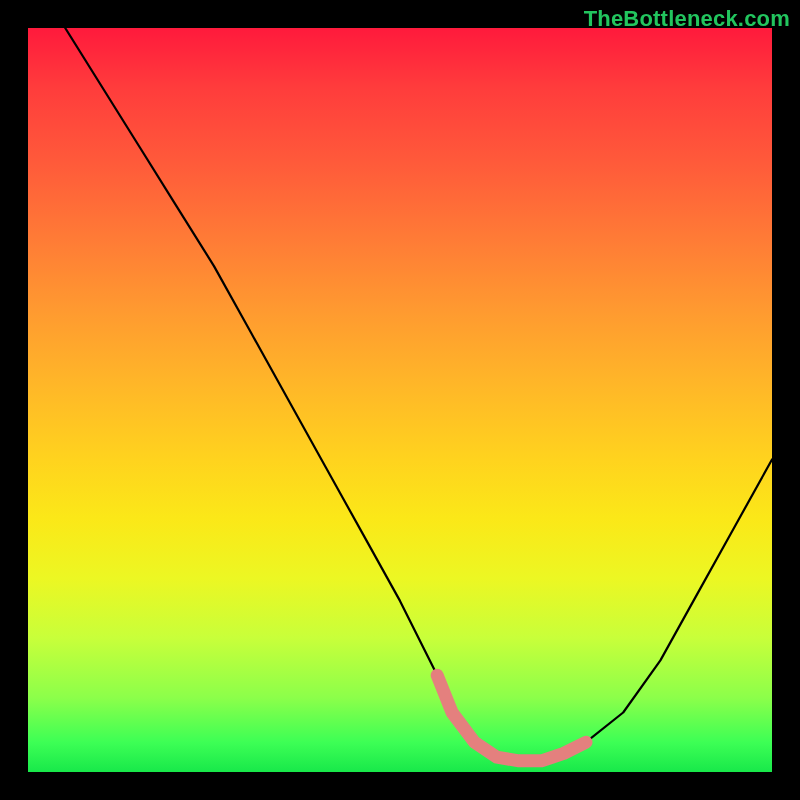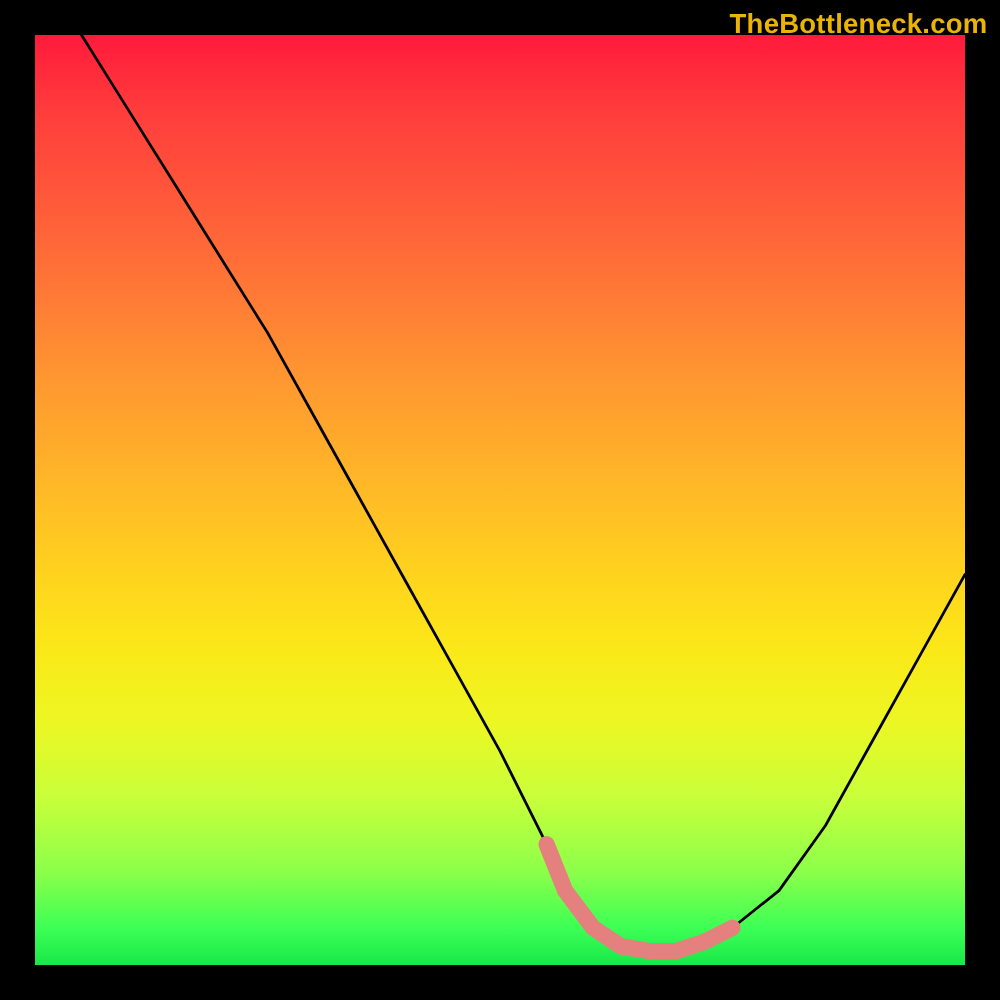--- a/index.html
+++ b/index.html
@@ -36,21 +36,21 @@
       #c8ff3a 82%,
       #8cff4a 90%,
       #3dff55 96%,
       #18e84a 100%
     );
   }
   .watermark {
     position: absolute;
     top: 6px;
     right: 10px;
-    color: #eab308;
+    color: #22c55e;
     font-size: 22px;
     font-weight: 600;
     letter-spacing: 0.2px;
     user-select: none;
   }
   svg.curve {
     position: absolute;
     inset: 0;
   }
 </style>

